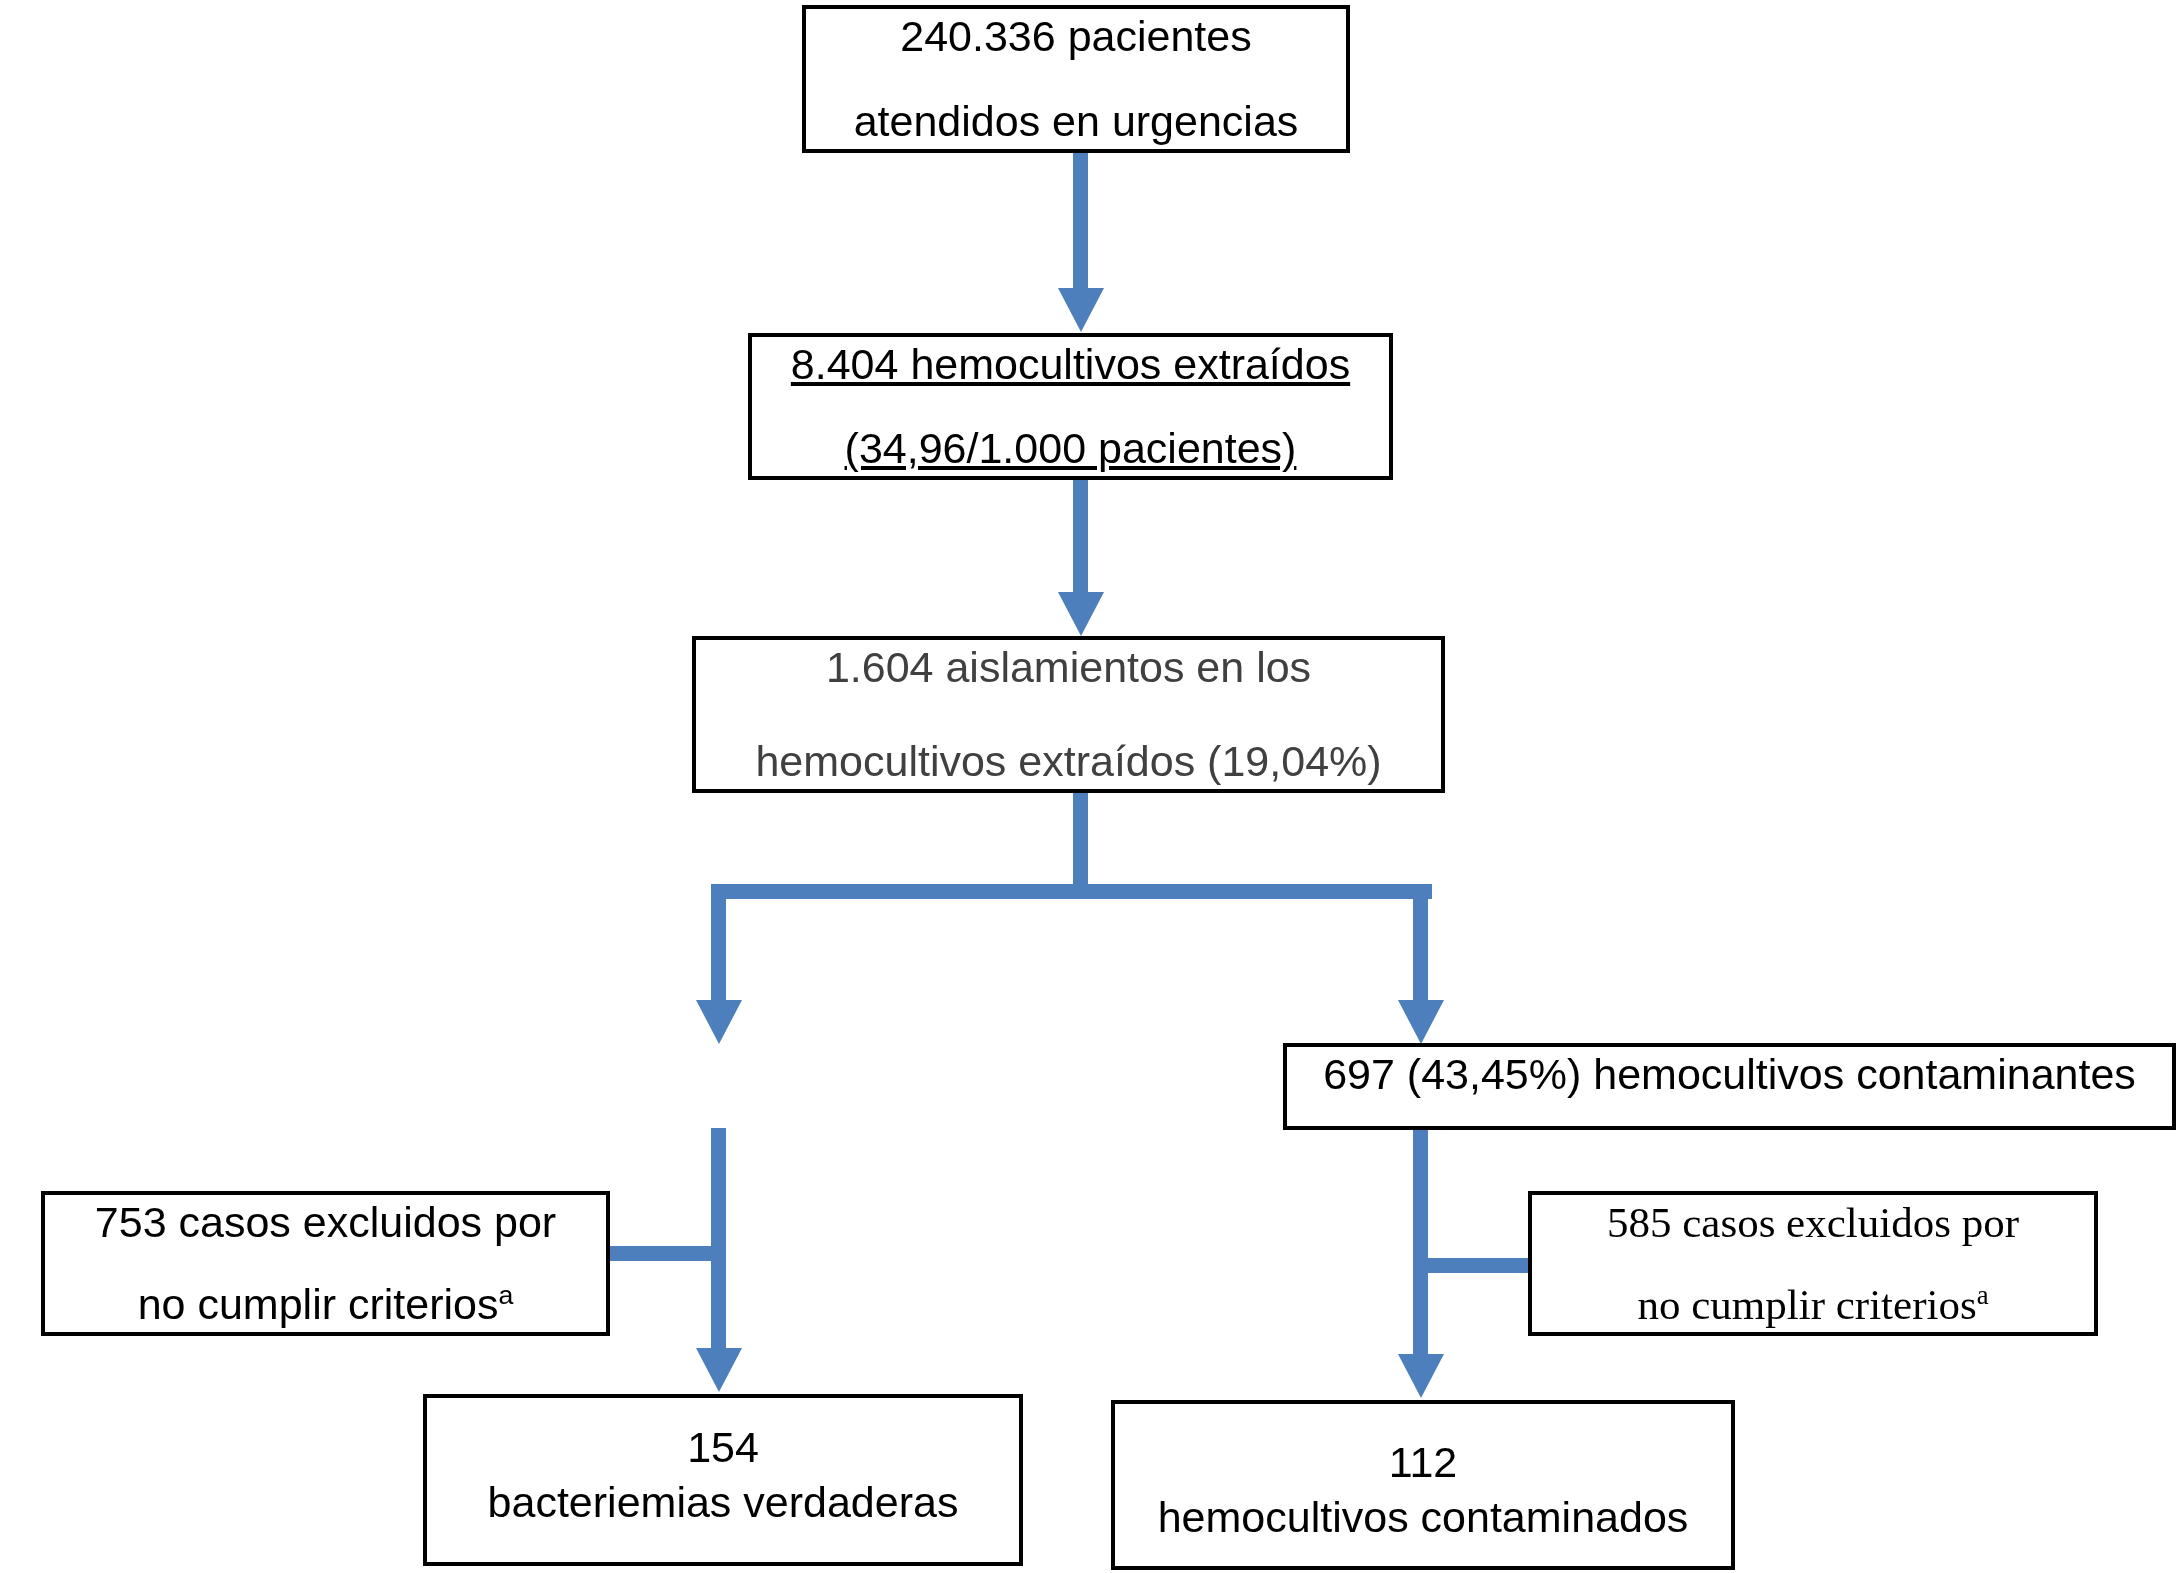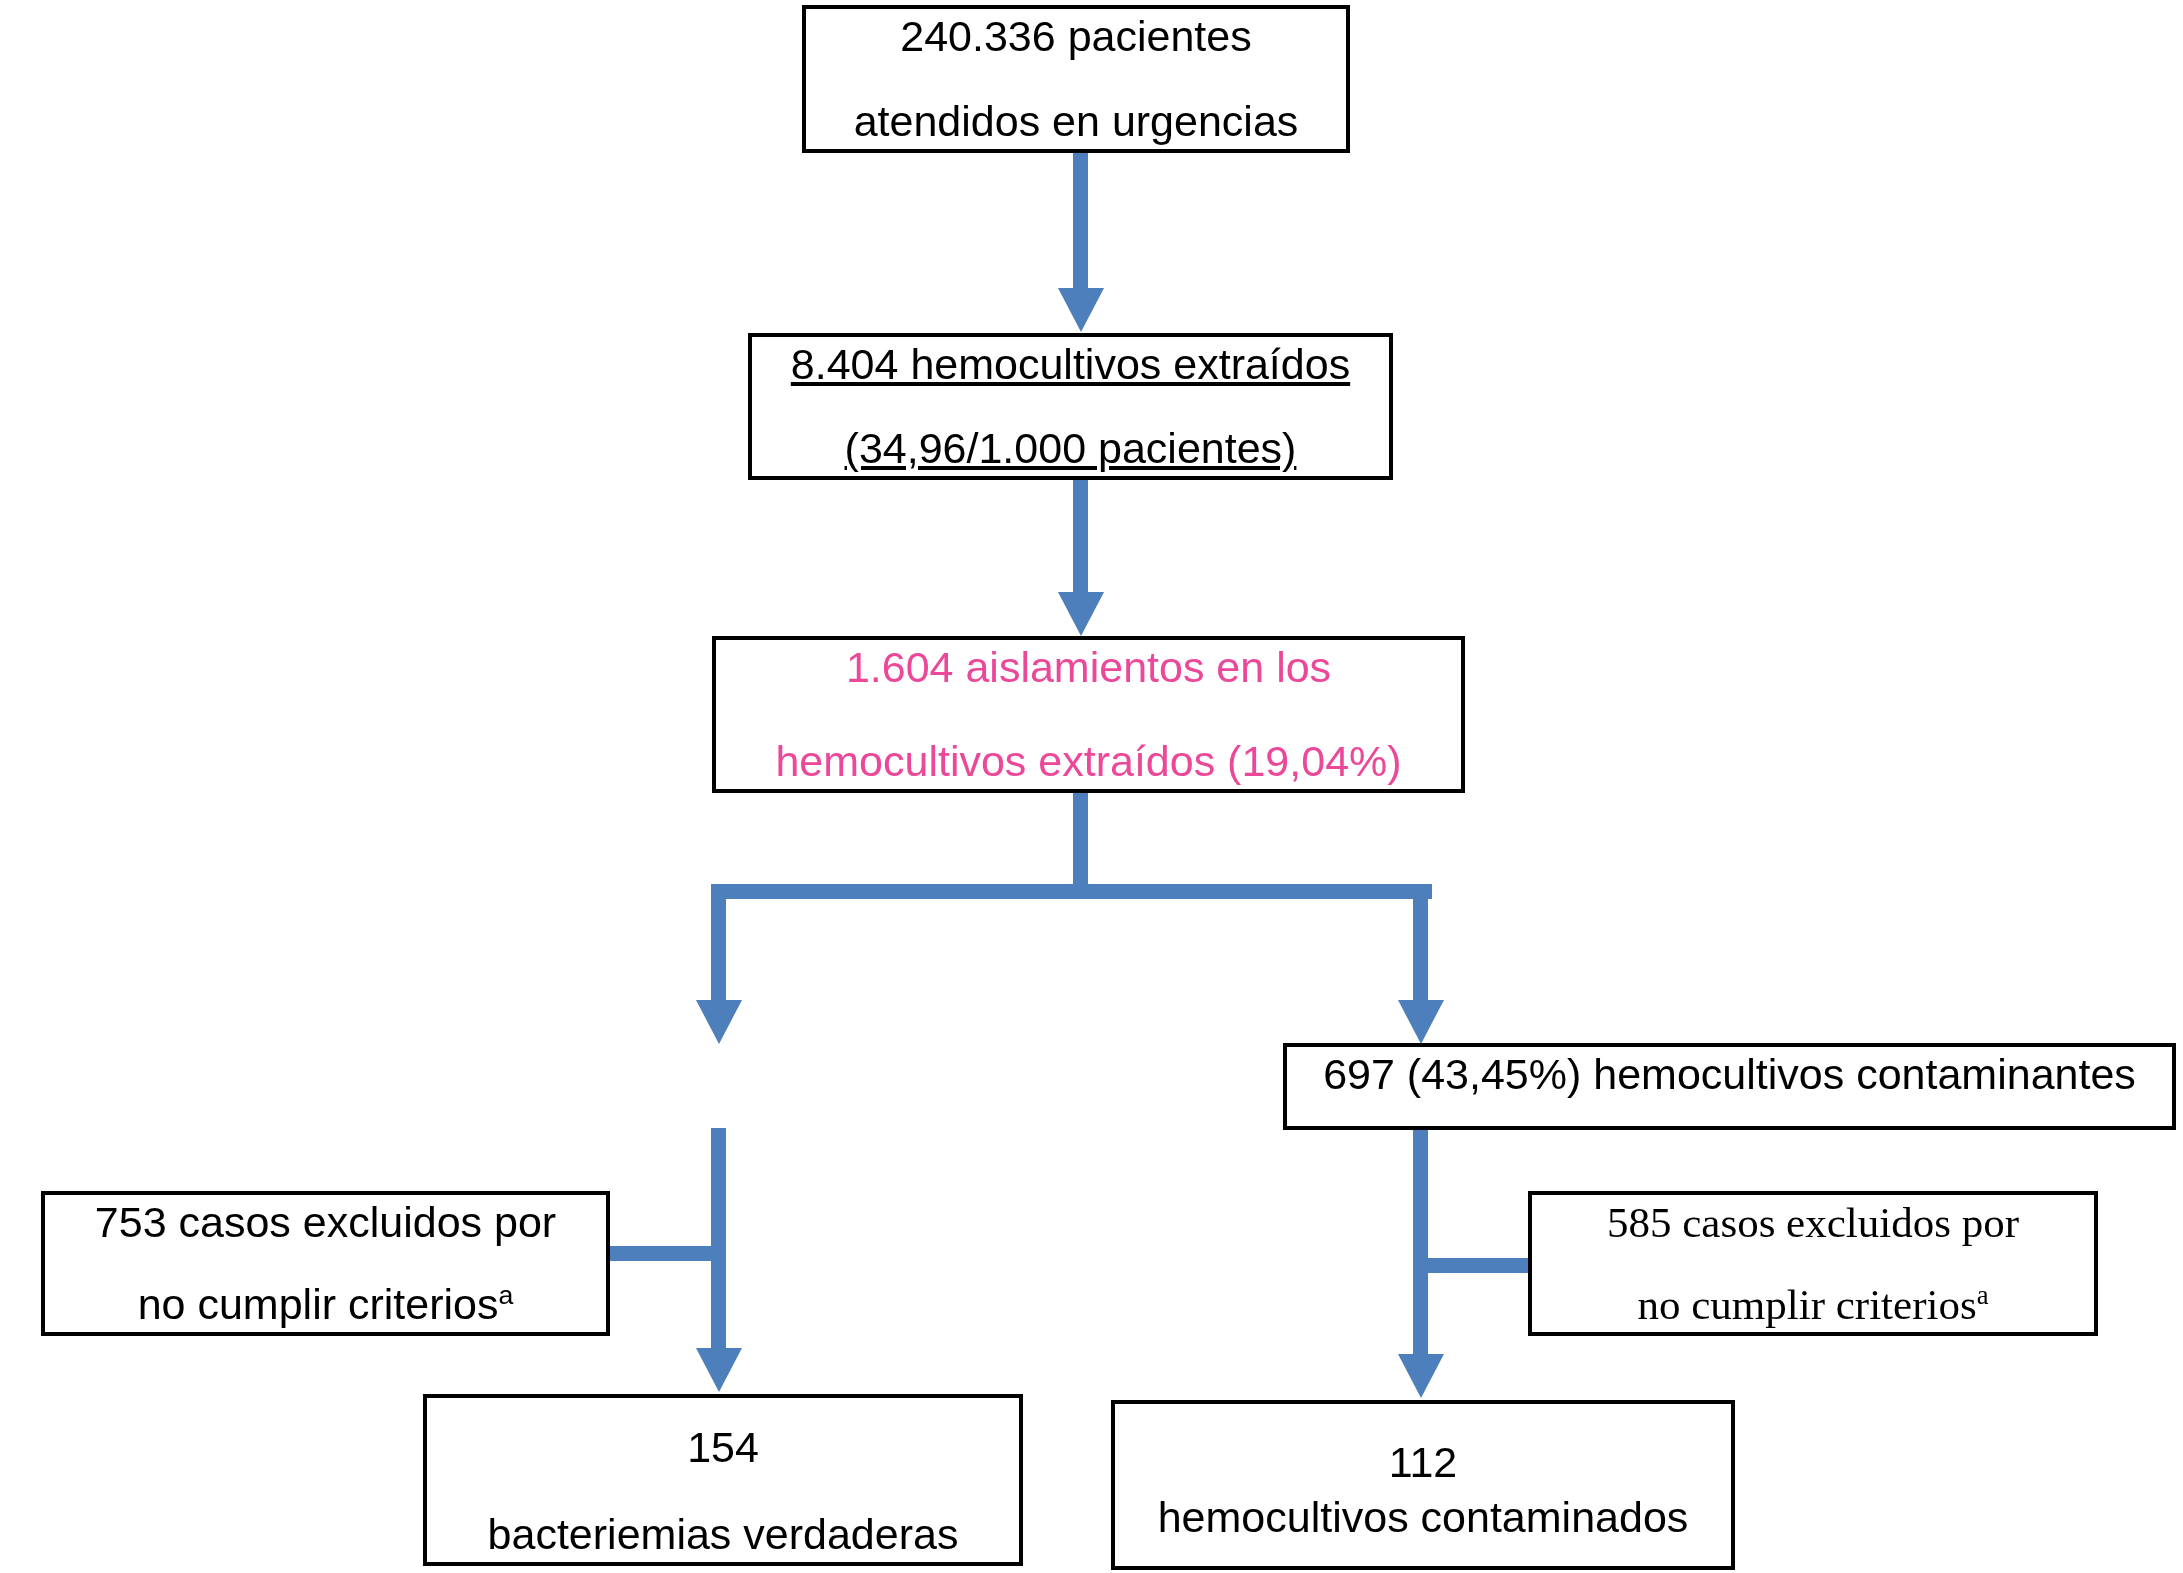--- a/index.html
+++ b/index.html
@@ -25,21 +25,21 @@
     flex-direction: column;
     justify-content: space-between;
     align-items: center;
     text-align: center;
     font-size: 43px;
     line-height: 1.28;
     z-index: 2;
   }
   .node .line { display: block; white-space: nowrap; }
   .node sup { font-size: 62%; vertical-align: super; line-height: 0; }
-  .red-text { color: #ec4899; margin-left: 20px; }
+  .red-text { color: #404040; }
 
   
   .stem-v {
     position: absolute;
     width: 15px;
     background: #4C7FBC;
     z-index: 1;
   }
   .bar-h {
     position: absolute;
@@ -58,21 +58,21 @@
   }
 
   
   #node-patients            { left: 802px;  top: 5px;    width: 548px; height: 148px; }
   #node-cultures            { left: 748px;  top: 333px;  width: 645px; height: 147px; text-decoration: underline; }
   #node-isolates            { left: 692px;  top: 636px;  width: 753px; height: 157px; }
   #node-true-bacteremia     { left: 3px;    top: 1044px; width: 840px; height: 86px;  }
   #node-contaminants        { left: 1283px; top: 1043px; width: 893px; height: 87px;  }
   #node-excluded-left       { left: 41px;   top: 1183px; width: 569px; height: 145px; margin-top: 8px; }
   #node-excluded-right      { left: 1528px; top: 1191px; width: 570px; height: 145px; font-family: Liberation Serif, serif; }
-  #node-final-true          { left: 423px;  top: 1394px; width: 600px; height: 172px; justify-content: space-between; padding-top: 22px; }
+  #node-final-true          { left: 423px;  top: 1394px; width: 600px; height: 172px; justify-content: flex-start; padding-top: 22px; }
   #node-final-contaminated  { left: 1111px; top: 1400px; width: 624px; height: 170px; justify-content: flex-start; padding-top: 31px; }
 </style>
 </head>
 <body>
 
 <div id="canvas">
 
   <div class="node" id="node-patients">
     <span class="line">240.336 pacientes</span>
     <span class="line">atendidos en urgencias</span>

